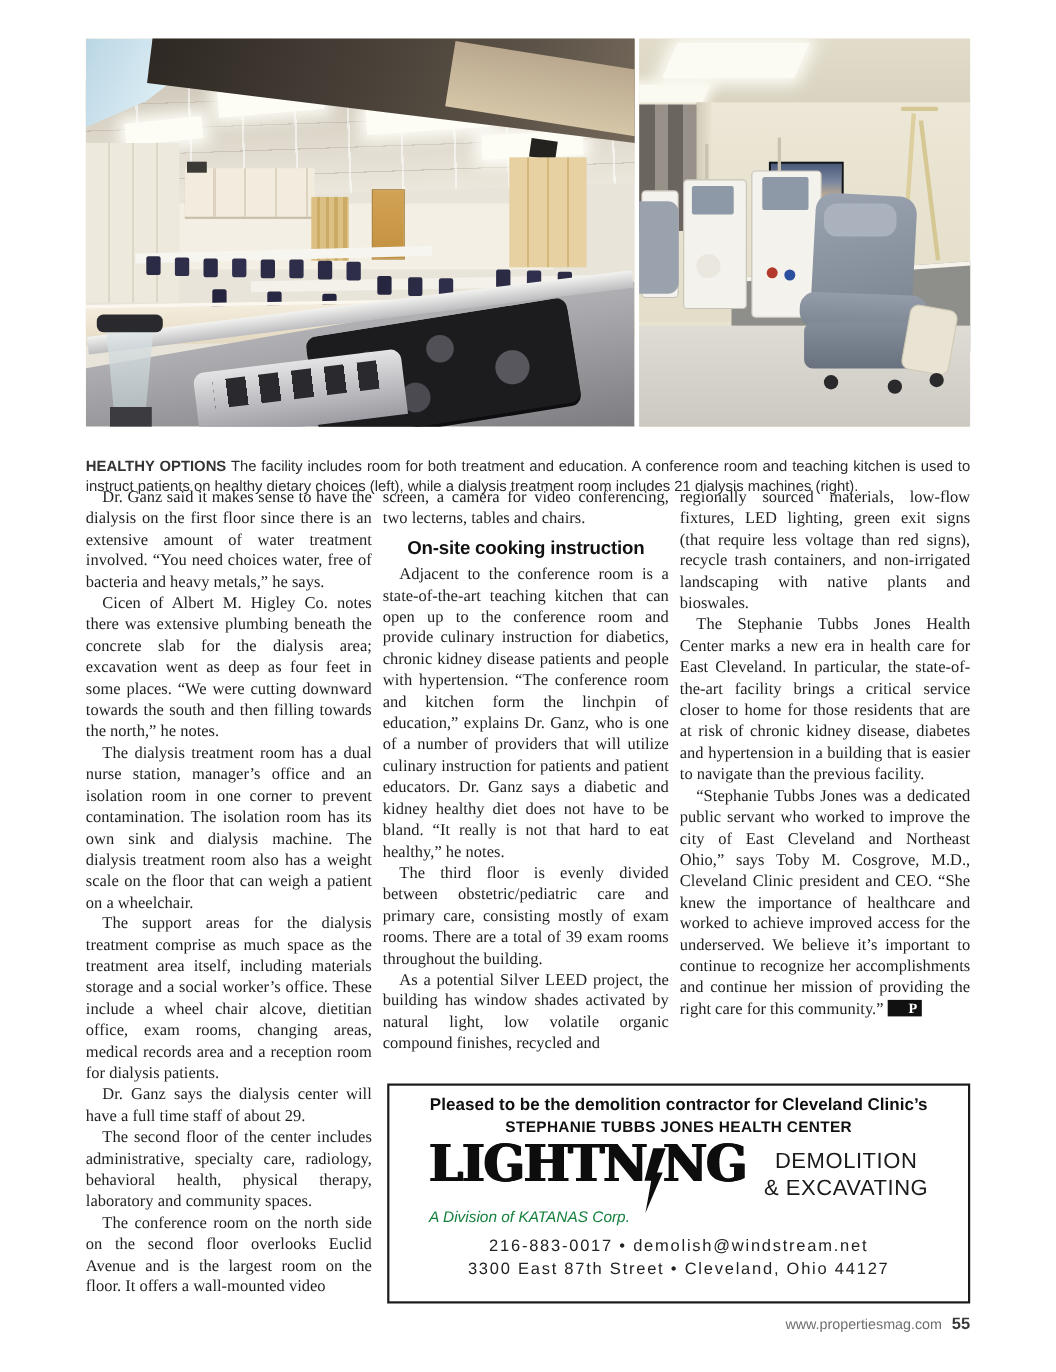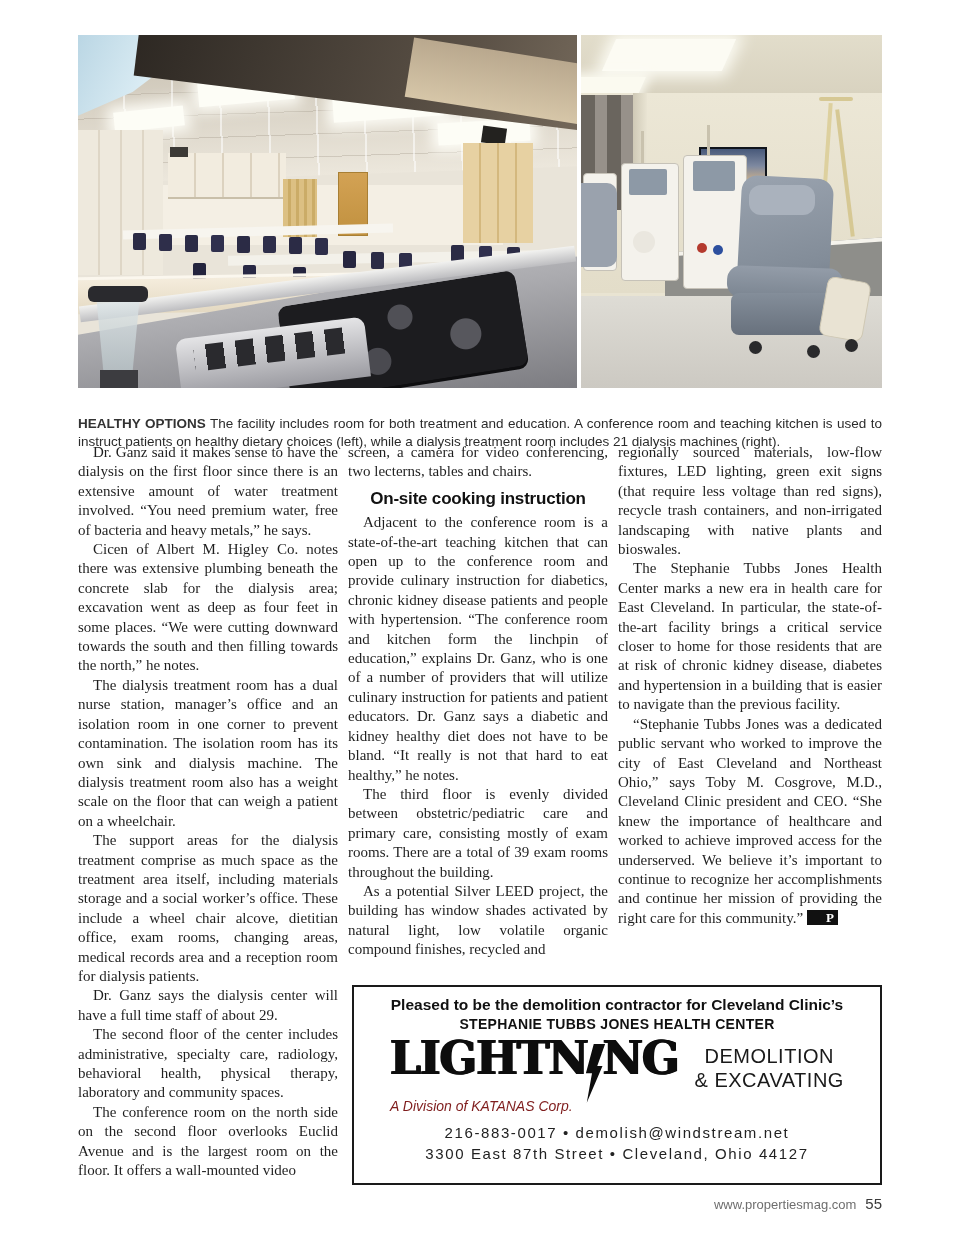--- a/index.html
+++ b/index.html
@@ -139,30 +139,30 @@
   .ad{position:absolute;left:352px;top:985px;width:526px;height:196px;border:2px solid #1a1a1a;
     background:#fff;font-family:"Liberation Sans",sans-serif;text-align:center;color:#111;}
   .ad-line1{font-weight:bold;font-size:15.5px;margin-top:9px;}
   .ad-line2{font-weight:bold;font-size:14px;margin-top:2px;letter-spacing:0.3px;}
   .ad-logo-row{display:flex;justify-content:center;align-items:flex-start;margin-top:4px;}
   .ad-logo-wrap{text-align:left;}
   .ad-logo{font-family:"DejaVu Serif",serif;font-weight:bold;font-size:44px;line-height:46px;
     letter-spacing:-1px;color:#0d0d0d;display:flex;align-items:flex-start;
     text-shadow:1px 0 0 #0d0d0d,-1px 0 0 #0d0d0d;transform:scaleY(1.05);}
   .bolt{width:21px;height:60px;margin:2px -3px 0;transform:translateY(5px);}
-  .ad-division{font-style:italic;font-size:14px;margin-top:0;color:#7f1d1d;}
+  .ad-division{font-style:italic;font-size:14px;margin-top:0;color:#15803d;}
   .ad-services{text-align:center;font-size:20px;line-height:24px;margin-left:16px;padding-top:8px;
     color:#1a1a1a;letter-spacing:0.5px;}
   .ad-contact1{font-size:15px;letter-spacing:1.6px;margin-top:10px;color:#222;}
   .ad-contact2{font-size:15px;letter-spacing:1.6px;margin-top:4px;color:#222;}
 
   
   .footer{position:absolute;right:78px;top:1195px;font-family:"Liberation Sans",sans-serif;}
   .footer-url{color:#6e6e6e;font-size:13px;}
-  .footer-page{color:#3a3a3a;font-size:15px;margin-left:9px;}
+  .footer-page{color:#3a3a3a;font-size:15px;margin-left:9px;font-weight:bold;}
 </style>
 </head>
 <body>
 
 <div class="page">
 
   <div class="photos">
     <div class="photo photo-left" title="Conference room and teaching kitchen">
       <div class="shape k-ceilfar"></div>
       <div class="shape k-light k-l1"></div>
@@ -219,21 +219,21 @@
       <div class="shape d-armrest"></div>
       <div class="shape d-seat"></div>
       <div class="shape d-tray"></div>
       <div class="shape d-casters"></div>
     </div>
   </div>
 
   <p class="caption"><b>HEALTHY OPTIONS</b> <span>The facility includes room for both treatment and education. A conference room and teaching kitchen is used to instruct patients on healthy dietary choices (left), while a dialysis treatment room includes 21 dialysis machines (right).</span></p>
 
   <section class="col col1">
-    <p class="indent">Dr. Ganz said it makes sense to have the dialysis on the first floor since there is an extensive amount of water treatment involved. “You need premium water, free of bacteria and heavy metals,” he says.</p>
+    <p class="indent">Dr. Ganz said it makes sense to have the dialysis on the first floor since there is an extensive amount of water treatment involved. “You need choices water, free of bacteria and heavy metals,” he says.</p>
     <p class="indent">Cicen of Albert M. Higley Co. notes there was extensive plumbing beneath the concrete slab for the dialysis area; excavation went as deep as four feet in some places. “We were cutting downward towards the south and then filling towards the north,” he notes.</p>
     <p class="indent">The dialysis treatment room has a dual nurse station, manager’s office and an isolation room in one corner to prevent contamination. The isolation room has its own sink and dialysis machine. The dialysis treatment room also has a weight scale on the floor that can weigh a patient on a wheelchair.</p>
     <p class="indent">The support areas for the dialysis treatment comprise as much space as the treatment area itself, including materials storage and a social worker’s office. These include a wheel chair alcove, dietitian office, exam rooms, changing areas, medical records area and a reception room for dialysis patients.</p>
     <p class="indent">Dr. Ganz says the dialysis center will have a full time staff of about 29.</p>
     <p class="indent">The second floor of the center includes administrative, specialty care, radiology, behavioral health, physical therapy, laboratory and community spaces.</p>
     <p class="indent">The conference room on the north side on the second floor overlooks Euclid Avenue and is the largest room on the floor. It offers a wall-mounted video</p>
   </section>
 
   <section class="col col2">
     <p>screen, a camera for video conferencing, two lecterns, tables and chairs.</p>

